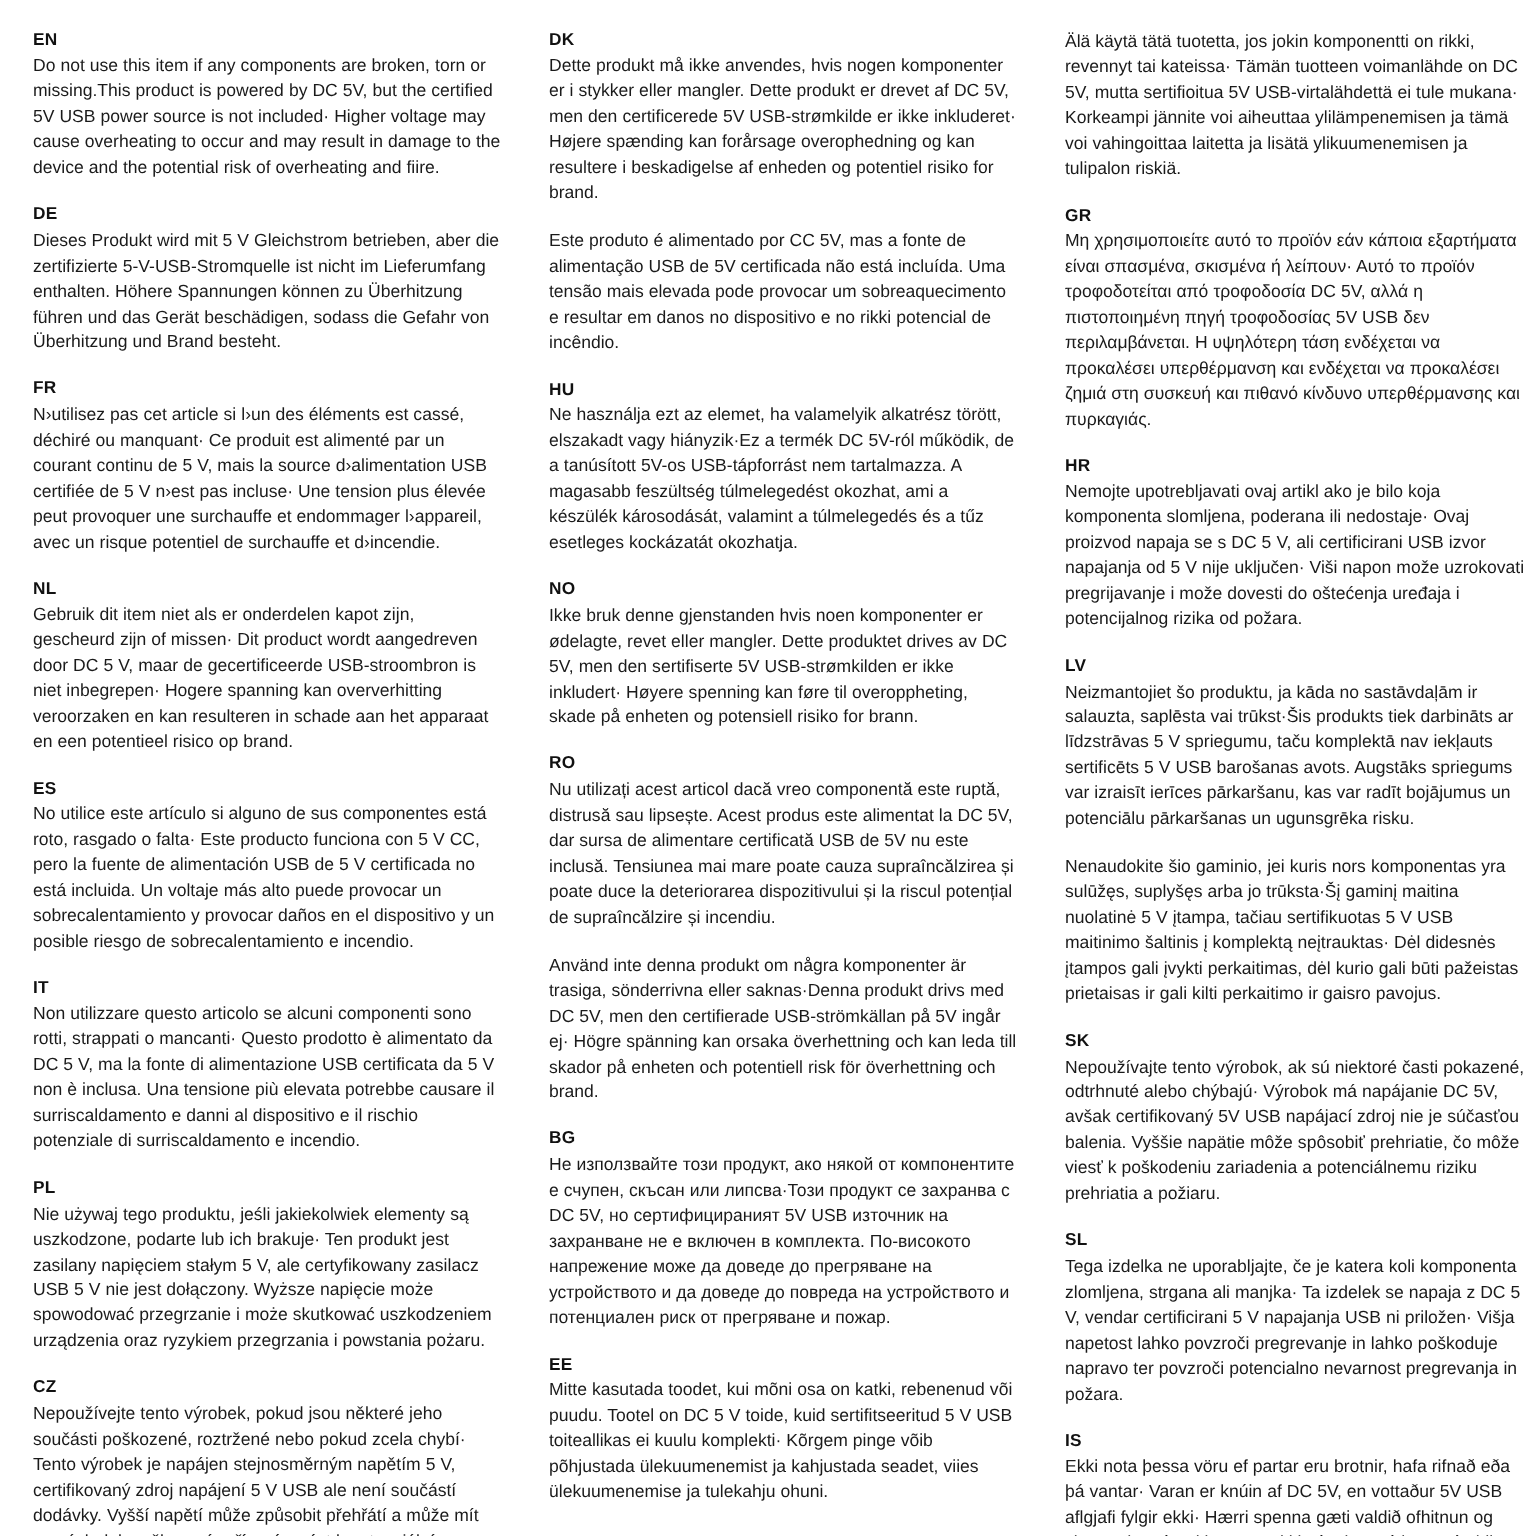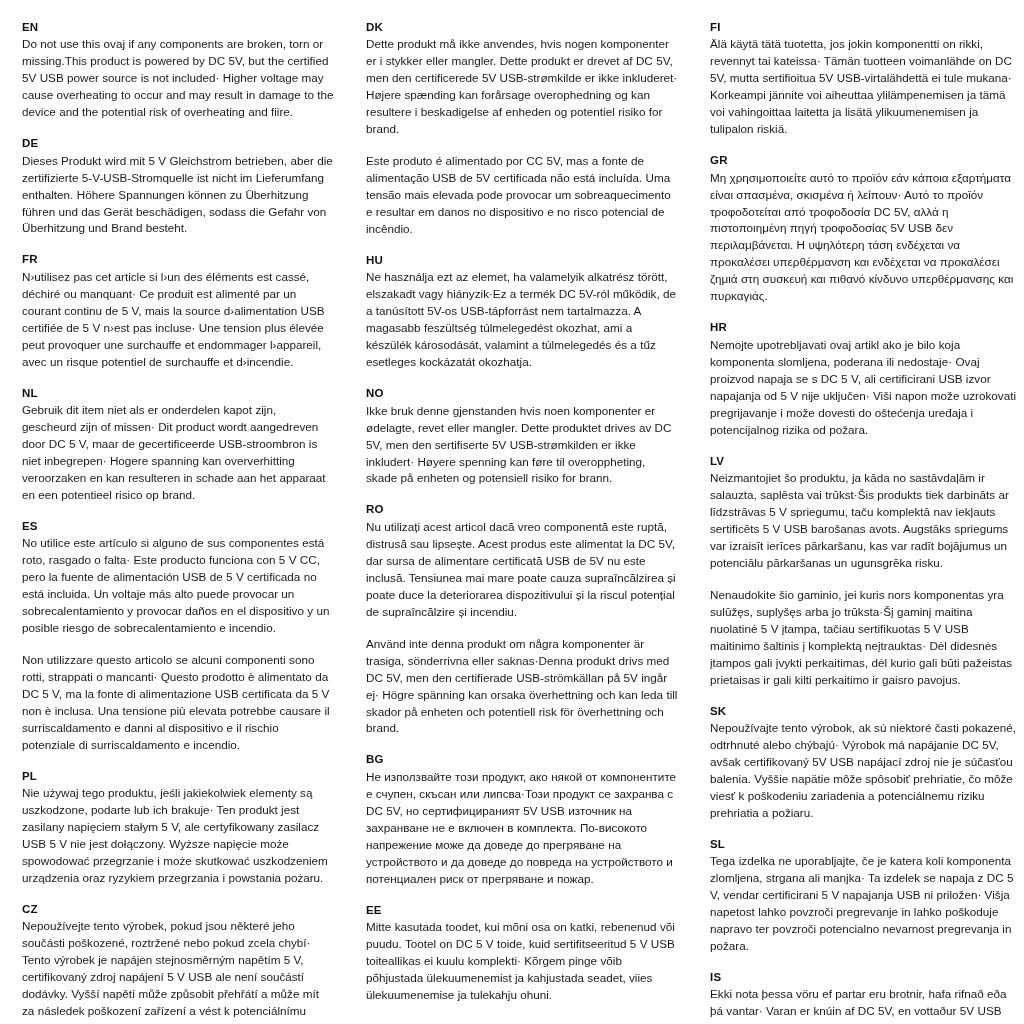--- a/index.html
+++ b/index.html
@@ -55,58 +55,59 @@
 </style>
 </head>
 <body>
 
 <div class="page">
   <div class="columns">
 
     <div class="column">
       <div class="entry">
         <div class="lang-code">EN</div>
-        <div class="lang-text">Do not use this ovaj if any components are broken, torn or missing.This product is powered by DC 5V, but the certified 5V USB power source is not included· Higher voltage may cause overheating to occur and may result in damage to the device and the potential risk of overheating and fiire.</div>
+        <div class="lang-text">Do not use this item if any components are broken, torn or missing.This product is powered by DC 5V, but the certified 5V USB power source is not included· Higher voltage may cause overheating to occur and may result in damage to the device and the potential risk of overheating and fiire.</div>
       </div>
       <div class="entry">
         <div class="lang-code">DE</div>
         <div class="lang-text">Dieses Produkt wird mit 5 V Gleichstrom betrieben, aber die zertifizierte 5-V-USB-Stromquelle ist nicht im Lieferumfang enthalten. Höhere Spannungen können zu Überhitzung führen und das Gerät beschädigen, sodass die Gefahr von Überhitzung und Brand besteht.</div>
       </div>
       <div class="entry">
         <div class="lang-code">FR</div>
         <div class="lang-text">N›utilisez pas cet article si l›un des éléments est cassé, déchiré ou manquant· Ce produit est alimenté par un courant continu de 5 V, mais la source d›alimentation USB certifiée de 5 V n›est pas incluse· Une tension plus élevée peut provoquer une surchauffe et endommager l›appareil, avec un risque potentiel de surchauffe et d›incendie.</div>
       </div>
       <div class="entry">
         <div class="lang-code">NL</div>
         <div class="lang-text">Gebruik dit item niet als er onderdelen kapot zijn, gescheurd zijn of missen· Dit product wordt aangedreven door DC 5 V, maar de gecertificeerde USB-stroombron is niet inbegrepen· Hogere spanning kan oververhitting veroorzaken en kan resulteren in schade aan het apparaat en een potentieel risico op brand.</div>
       </div>
       <div class="entry">
         <div class="lang-code">ES</div>
         <div class="lang-text">No utilice este artículo si alguno de sus componentes está roto, rasgado o falta· Este producto funciona con 5 V CC, pero la fuente de alimentación USB de 5 V certificada no está incluida. Un voltaje más alto puede provocar un sobrecalentamiento y provocar daños en el dispositivo y un posible riesgo de sobrecalentamiento e incendio.</div>
       </div>
       <div class="entry">
+        <div class="lang-code">IT</div>
         <div class="lang-text">Non utilizzare questo articolo se alcuni componenti sono rotti, strappati o mancanti· Questo prodotto è alimentato da DC 5 V, ma la fonte di alimentazione USB certificata da 5 V non è inclusa. Una tensione più elevata potrebbe causare il surriscaldamento e danni al dispositivo e il rischio potenziale di surriscaldamento e incendio.</div>
       </div>
       <div class="entry">
         <div class="lang-code">PL</div>
         <div class="lang-text">Nie używaj tego produktu, jeśli jakiekolwiek elementy są uszkodzone, podarte lub ich brakuje· Ten produkt jest zasilany napięciem stałym 5 V, ale certyfikowany zasilacz USB 5 V nie jest dołączony. Wyższe napięcie może spowodować przegrzanie i może skutkować uszkodzeniem urządzenia oraz ryzykiem przegrzania i powstania pożaru.</div>
       </div>
       <div class="entry">
         <div class="lang-code">CZ</div>
         <div class="lang-text">Nepoužívejte tento výrobek, pokud jsou některé jeho součásti poškozené, roztržené nebo pokud zcela chybí· Tento výrobek je napájen stejnosměrným napětím 5 V, certifikovaný zdroj napájení 5 V USB ale není součástí dodávky. Vyšší napětí může způsobit přehřátí a může mít za následek poškození zařízení a vést k potenciálnímu riziku přehřátí a požáru.</div>
       </div>
     </div>
 
     <div class="column">
       <div class="entry">
         <div class="lang-code">DK</div>
         <div class="lang-text">Dette produkt må ikke anvendes, hvis nogen komponenter er i stykker eller mangler. Dette produkt er drevet af DC 5V, men den certificerede 5V USB-strømkilde er ikke inkluderet· Højere spænding kan forårsage overophedning og kan resultere i beskadigelse af enheden og potentiel risiko for brand.</div>
       </div>
       <div class="entry">
-        <div class="lang-text">Este produto é alimentado por CC 5V, mas a fonte de alimentação USB de 5V certificada não está incluída. Uma tensão mais elevada pode provocar um sobreaquecimento e resultar em danos no dispositivo e no risco potencial de incêndio.</div>
+        <div class="lang-text">Este produto é alimentado por CC 5V, mas a fonte de alimentação USB de 5V certificada não está incluída. Uma tensão mais elevada pode provocar um sobreaquecimento e resultar em danos no dispositivo e no rikki potencial de incêndio.</div>
       </div>
       <div class="entry">
         <div class="lang-code">HU</div>
         <div class="lang-text">Ne használja ezt az elemet, ha valamelyik alkatrész törött, elszakadt vagy hiányzik·Ez a termék DC 5V-ról működik, de a tanúsított 5V-os USB-tápforrást nem tartalmazza. A magasabb feszültség túlmelegedést okozhat, ami a készülék károsodását, valamint a túlmelegedés és a tűz esetleges kockázatát okozhatja.</div>
       </div>
       <div class="entry">
         <div class="lang-code">NO</div>
         <div class="lang-text">Ikke bruk denne gjenstanden hvis noen komponenter er ødelagte, revet eller mangler. Dette produktet drives av DC 5V, men den sertifiserte 5V USB-strømkilden er ikke inkludert· Høyere spenning kan føre til overoppheting, skade på enheten og potensiell risiko for brann.</div>
       </div>
       <div class="entry">
@@ -121,21 +122,20 @@
         <div class="lang-text">Не използвайте този продукт, ако някой от компонентите е счупен, скъсан или липсва·Този продукт се захранва с DC 5V, но сертифицираният 5V USB източник на захранване не е включен в комплекта. По-високото напрежение може да доведе до прегряване на устройството и да доведе до повреда на устройството и потенциален риск от прегряване и пожар.</div>
       </div>
       <div class="entry">
         <div class="lang-code">EE</div>
         <div class="lang-text">Mitte kasutada toodet, kui mõni osa on katki, rebenenud või puudu. Tootel on DC 5 V toide, kuid sertifitseeritud 5 V USB toiteallikas ei kuulu komplekti· Kõrgem pinge võib põhjustada ülekuumenemist ja kahjustada seadet, viies ülekuumenemise ja tulekahju ohuni.</div>
       </div>
     </div>
 
     <div class="column">
       <div class="entry">
-        <div class="lang-code">FI</div>
         <div class="lang-text">Älä käytä tätä tuotetta, jos jokin komponentti on rikki, revennyt tai kateissa· Tämän tuotteen voimanlähde on DC 5V, mutta sertifioitua 5V USB-virtalähdettä ei tule mukana· Korkeampi jännite voi aiheuttaa ylilämpenemisen ja tämä voi vahingoittaa laitetta ja lisätä ylikuumenemisen ja tulipalon riskiä.</div>
       </div>
       <div class="entry">
         <div class="lang-code">GR</div>
         <div class="lang-text">Μη χρησιμοποιείτε αυτό το προϊόν εάν κάποια εξαρτήματα είναι σπασμένα, σκισμένα ή λείπουν· Αυτό το προϊόν τροφοδοτείται από τροφοδοσία DC 5V, αλλά η πιστοποιημένη πηγή τροφοδοσίας 5V USB δεν περιλαμβάνεται. Η υψηλότερη τάση ενδέχεται να προκαλέσει υπερθέρμανση και ενδέχεται να προκαλέσει ζημιά στη συσκευή και πιθανό κίνδυνο υπερθέρμανσης και πυρκαγιάς.</div>
       </div>
       <div class="entry">
         <div class="lang-code">HR</div>
         <div class="lang-text">Nemojte upotrebljavati ovaj artikl ako je bilo koja komponenta slomljena, poderana ili nedostaje· Ovaj proizvod napaja se s DC 5 V, ali certificirani USB izvor napajanja od 5 V nije uključen· Viši napon može uzrokovati pregrijavanje i može dovesti do oštećenja uređaja i potencijalnog rizika od požara.</div>
       </div>

